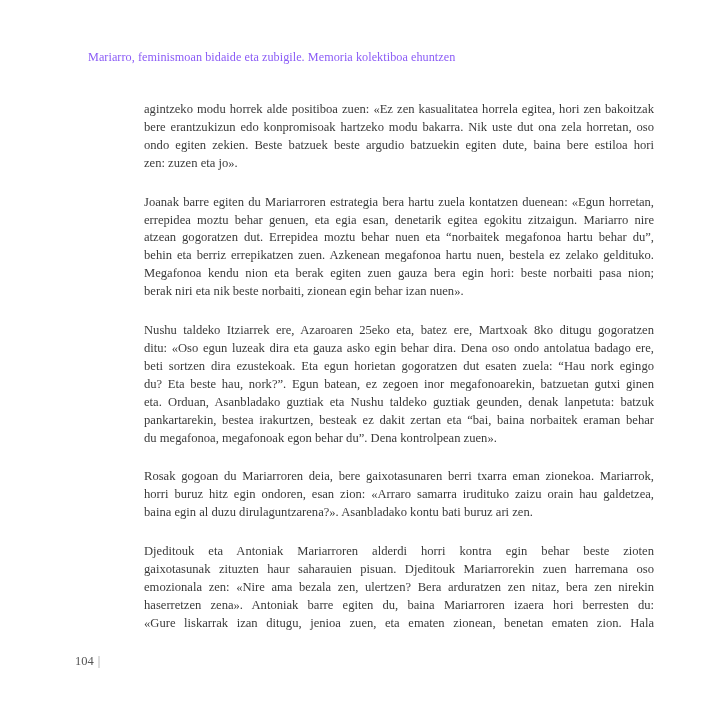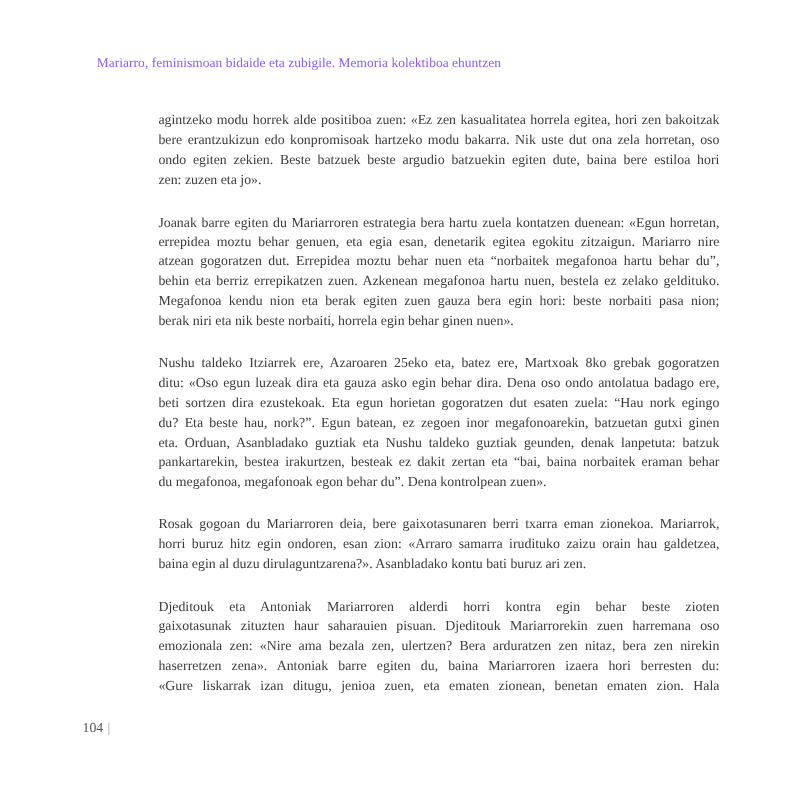--- a/index.html
+++ b/index.html
@@ -54,24 +54,24 @@
     <span class="line">bere erantzukizun edo konpromisoak hartzeko modu bakarra. Nik uste dut ona zela horretan, oso</span>
     <span class="line">ondo egiten zekien. Beste batzuek beste argudio batzuekin egiten dute, baina bere estiloa hori</span>
     <span class="line last">zen: zuzen eta jo».</span>
   </p>
   <p class="para">
     <span class="line">Joanak barre egiten du Mariarroren estrategia bera hartu zuela kontatzen duenean: «Egun horretan,</span>
     <span class="line">errepidea moztu behar genuen, eta egia esan, denetarik egitea egokitu zitzaigun. Mariarro nire</span>
     <span class="line">atzean gogoratzen dut. Errepidea moztu behar nuen eta “norbaitek megafonoa hartu behar du”,</span>
     <span class="line">behin eta berriz errepikatzen zuen. Azkenean megafonoa hartu nuen, bestela ez zelako gelditukо.</span>
     <span class="line">Megafonoa kendu nion eta berak egiten zuen gauza bera egin hori: beste norbaiti pasa nion;</span>
-    <span class="line last">berak niri eta nik beste norbaiti, horrela egin behar ginen nuen».</span>
+    <span class="line last">berak niri eta nik beste norbaiti, zionean egin behar izan nuen».</span>
   </p>
   <p class="para">
-    <span class="line">Nushu taldeko Itziarrek ere, Azaroaren 25eko eta, batez ere, Martxoak 8ko grebak gogoratzen</span>
+    <span class="line">Nushu taldeko Itziarrek ere, Azaroaren 25eko eta, batez ere, Martxoak 8ko ditugu gogoratzen</span>
     <span class="line">ditu: «Oso egun luzeak dira eta gauza asko egin behar dira. Dena oso ondo antolatua badago ere,</span>
     <span class="line">beti sortzen dira ezustekoak. Eta egun horietan gogoratzen dut esaten zuela: “Hau nork egingo</span>
     <span class="line">du? Eta beste hau, nork?”. Egun batean, ez zegoen inor megafonoarekin, batzuetan gutxi ginen</span>
     <span class="line">eta. Orduan, Asanbladako guztiak eta Nushu taldeko guztiak geunden, denak lanpetuta: batzuk</span>
     <span class="line">pankartarekin, bestea irakurtzen, besteak ez dakit zertan eta “bai, baina norbaitek eraman behar</span>
     <span class="line last">du megafonoa, megafonoak egon behar du”. Dena kontrolpean zuen».</span>
   </p>
   <p class="para">
     <span class="line">Rosak gogoan du Mariarroren deia, bere gaixotasunaren berri txarra eman zionekoa. Mariarrok,</span>
     <span class="line">horri buruz hitz egin ondoren, esan zion: «Arraro samarra iruditukо zaizu orain hau galdetzea,</span>

